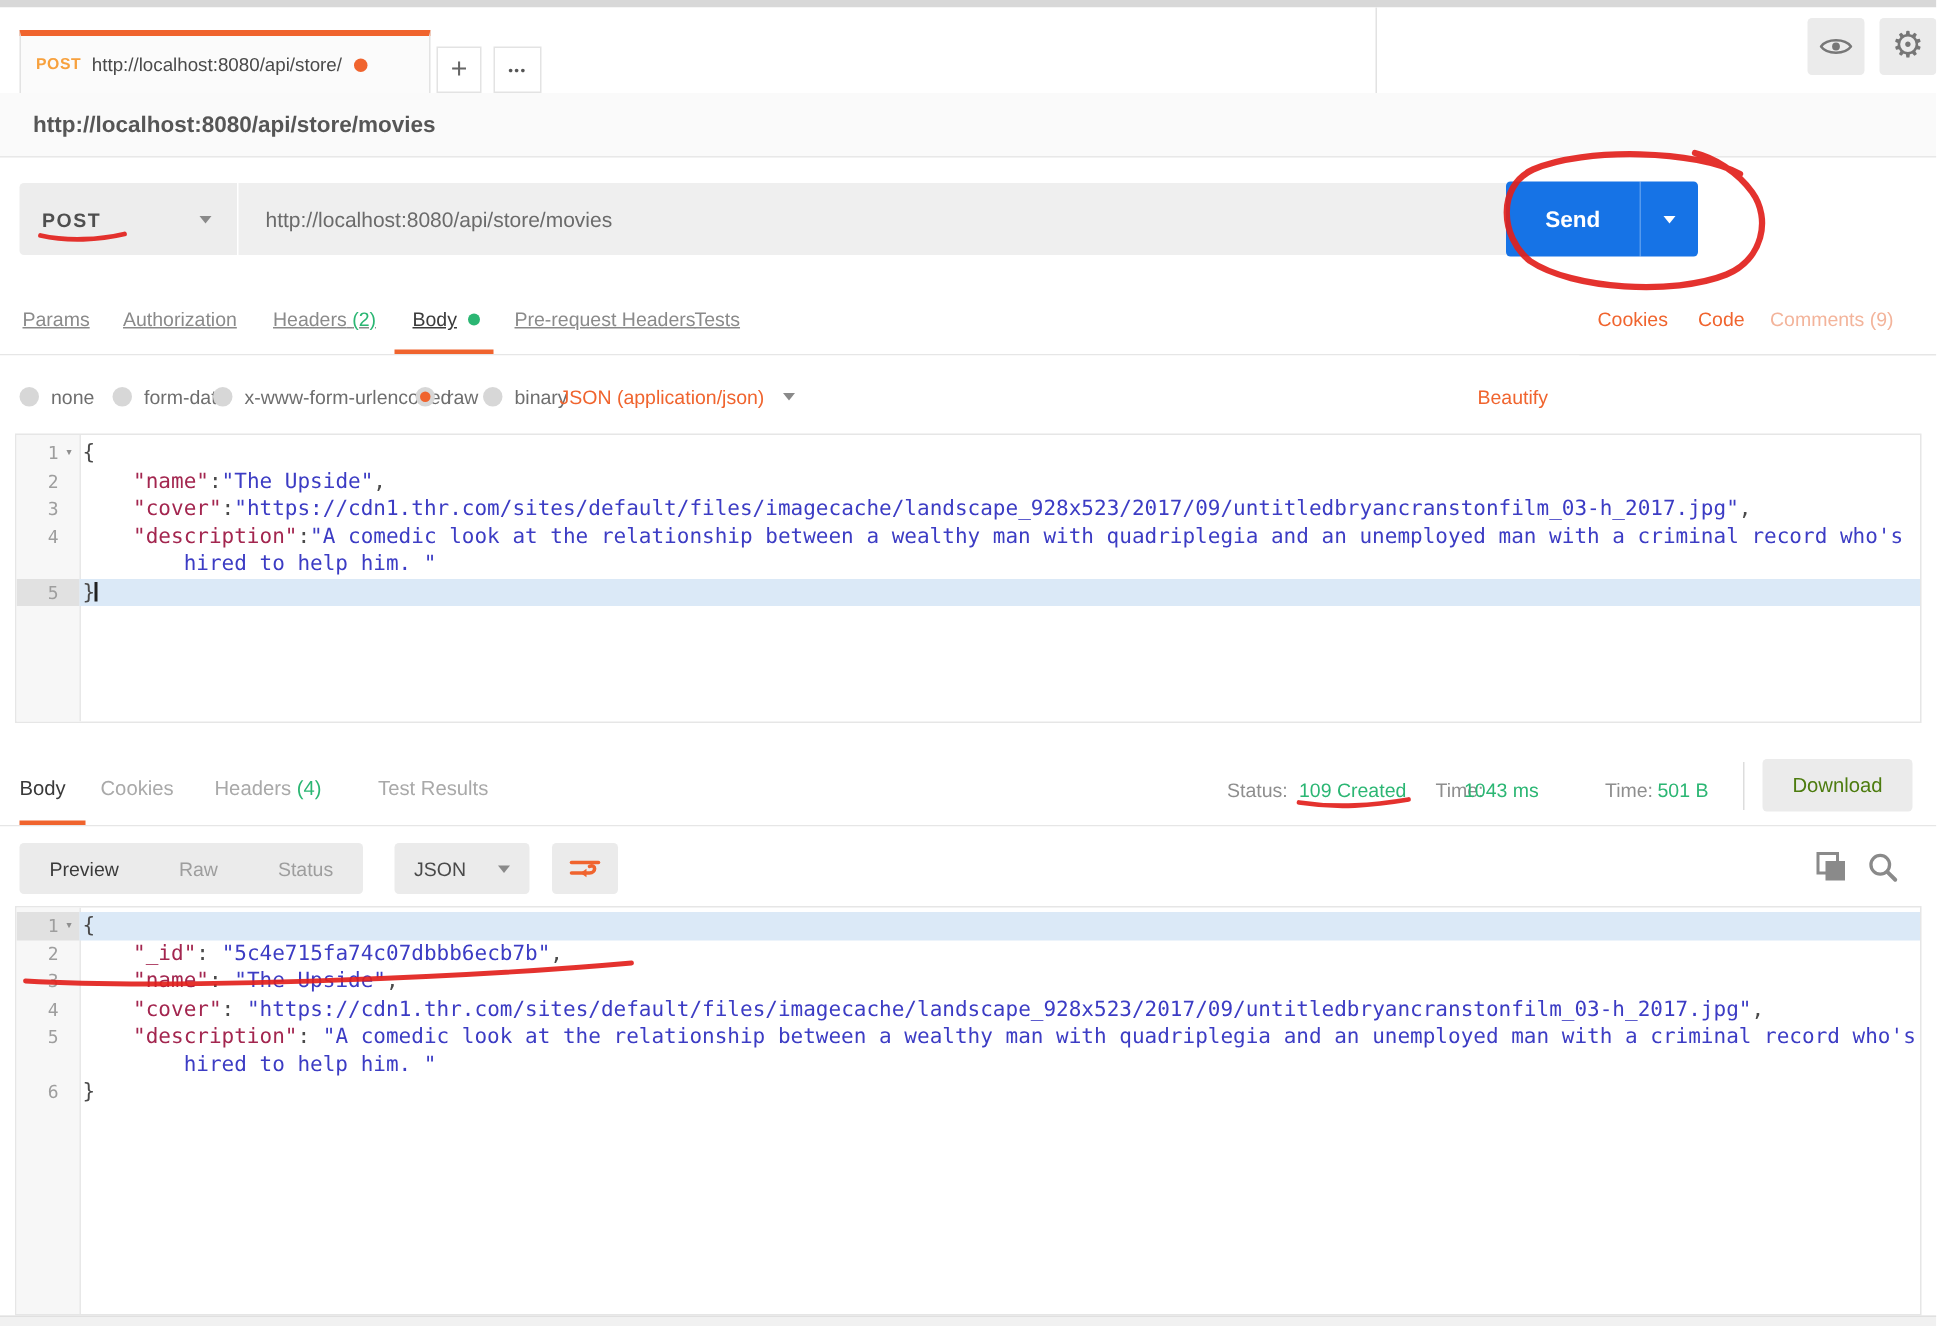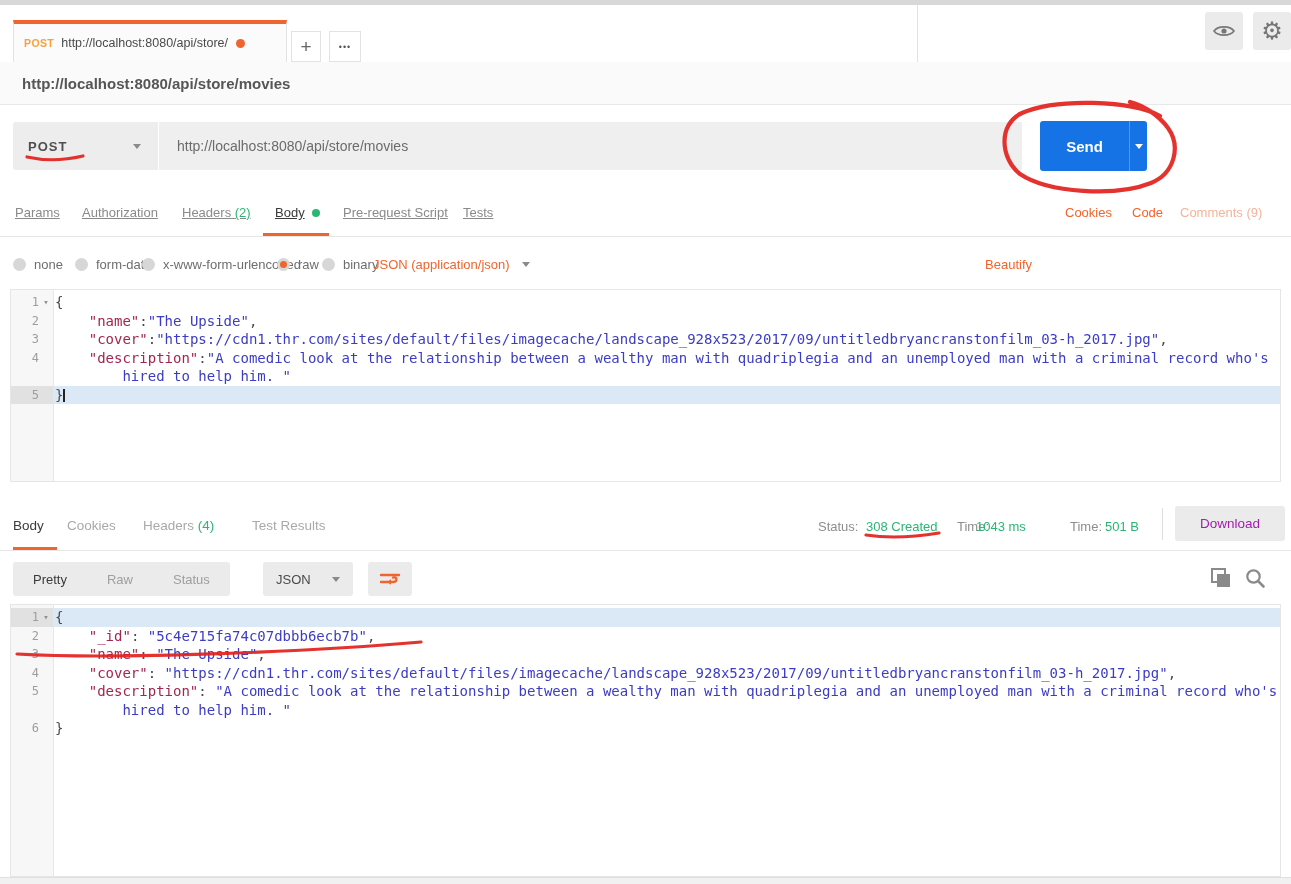--- a/index.html
+++ b/index.html
@@ -40,21 +40,21 @@
     display:flex;align-items:center;box-sizing:border-box;}
   .breadcrumb-row .crumb{margin-left:22px;font-size:15px;font-weight:bold;color:#565656;}
 
   
   .request-bar{position:absolute;left:0;top:106px;width:1291px;height:81px;background:#fff;}
   .method-select{position:absolute;left:13px;top:16px;width:145px;height:48px;background:#ededed;border-radius:3px 0 0 3px;
     display:flex;align-items:center;justify-content:space-between;padding:0 17px 0 15px;box-sizing:border-box;}
   .method-select .method-label{font-size:13px;font-weight:bold;color:#4f4f4f;letter-spacing:1px;}
   .url-input{position:absolute;left:159px;top:16px;width:863px;height:48px;background:#efefef;
     display:flex;align-items:center;box-sizing:border-box;padding-left:18px;font-size:14px;color:#6b6b6b;}
-  .send-btn{position:absolute;left:1040px;top:15px;width:107px;height:50px;background:#1673e6;border-radius:3px;
+  .send-btn{position:absolute;left:1004px;top:15px;width:128px;height:50px;background:#1673e6;border-radius:3px;
     display:flex;align-items:stretch;}
   .send-main{width:89px;display:flex;align-items:center;justify-content:center;color:#fff;font-size:15px;font-weight:bold;}
   .send-caret{flex:1;display:flex;align-items:center;justify-content:center;border-left:1px solid rgba(255,255,255,.28);}
   .save-btn{position:absolute;left:1177px;top:15px;width:101px;height:50px;background:#e9e9e9;border-radius:3px;
     display:flex;align-items:stretch;}
   .save-main{width:62px;display:flex;align-items:center;justify-content:center;color:#8e8e8e;font-size:14px;font-weight:bold;}
   .save-caret{flex:1;display:flex;align-items:center;justify-content:center;border-left:1px solid #d6d6d6;}
 
   
   .request-tabs{position:absolute;left:0;top:187px;width:1291px;height:50px;border-bottom:1px solid #e6e6e6;box-sizing:border-box;}
@@ -95,22 +95,22 @@
   .tk-cursor{display:inline-block;width:1.5px;height:13px;background:#222;vertical-align:-2px;}
 
   
   .response-meta{position:absolute;left:0;top:505px;width:1291px;height:46px;border-bottom:1px solid #e6e6e6;box-sizing:border-box;}
   .resp-tab{position:absolute;top:13px;font-size:13.5px;color:#a9a9a9;white-space:nowrap;}
   .resp-tab.active{color:#3a3a3a;}
   .resp-underline{position:absolute;left:13px;bottom:0;width:44px;height:3px;background:#f0642e;}
   .meta-label{position:absolute;top:14px;font-size:13px;color:#8e8e8e;white-space:nowrap;}
   .meta-value{position:absolute;top:14px;font-size:13px;color:#2bb673;white-space:nowrap;}
   .meta-divider{position:absolute;left:1162px;top:3px;width:1px;height:32px;background:#ddd;}
-  .download-btn{position:absolute;left:1175px;top:1px;width:110px;height:35px;background:#ebebeb;border-radius:3px;
-    display:flex;align-items:center;justify-content:center;color:#a21caf;font-size:13.5px;}
+  .download-btn{position:absolute;left:1175px;top:1px;width:100px;height:35px;background:#ebebeb;border-radius:3px;
+    display:flex;align-items:center;justify-content:center;color:#4d7c0f;font-size:13.5px;}
 
   
   .response-toolbar{position:absolute;left:0;top:551px;width:1291px;height:53px;background:#fff;}
   .segmented{position:absolute;left:13px;top:11px;height:34px;background:#ebebeb;border-radius:3px;display:flex;align-items:center;}
   .seg-item{padding:0 20px;font-size:13px;color:#9e9e9e;}
   .seg-item.active{color:#3a3a3a;}
   .fmt-select{position:absolute;left:263px;top:11px;width:90px;height:34px;background:#ebebeb;border-radius:3px;
     display:flex;align-items:center;justify-content:space-between;padding:0 13px;box-sizing:border-box;}
   .fmt-label{font-size:13px;color:#4a4a4a;}
   .wrap-btn{position:absolute;left:368px;top:11px;width:44px;height:34px;background:#ebebeb;border-radius:3px;
@@ -176,21 +176,21 @@
         <span class="caret white"></span>
       </span>
     </div>
   </div>
 
   <div class="request-tabs">
     <span class="rtab" style="left:15px">Params</span>
     <span class="rtab" style="left:82px">Authorization</span>
     <span class="rtab" style="left:182px"><span>Headers</span> <span class="count-green">(2)</span></span>
     <span class="rtab active" style="left:275px"><span>Body</span><span class="body-dot"></span></span>
-    <span class="rtab" style="left:343px">Pre-request Script</span>
+    <span class="rtab" style="left:343px">Pre-request Headers</span>
     <span class="rtab" style="left:463px">Tests</span>
     <div class="rtab-underline"></div>
     <span class="rlink" style="left:1065px">Cookies</span>
     <span class="rlink" style="left:1132px">Code</span>
     <span class="rlink muted" style="left:1180px">Comments (9)</span>
   </div>
 
   <div class="body-type-row">
     <div class="bt-group" style="left:13px">
       <span class="radio"></span>
@@ -229,34 +229,34 @@
     </div>
 
   <div class="response-meta">
     <span class="resp-tab active" style="left:13px">Body</span>
     <span class="resp-tab" style="left:67px">Cookies</span>
     <span class="resp-tab" style="left:143px"><span>Headers</span> <span class="count-green">(4)</span></span>
     <span class="resp-tab" style="left:252px">Test Results</span>
     <div class="resp-underline"></div>
 
     <span class="meta-label" style="left:818px">Status:</span>
-    <span class="meta-value" style="left:866px">308 Created</span>
+    <span class="meta-value" style="left:866px">109 Created</span>
     <span class="meta-label" style="left:957px">Time:</span>
     <span class="meta-value" style="left:976px">1043 ms</span>
     <span class="meta-label" style="left:1070px">Time:</span>
     <span class="meta-value" style="left:1105px">501 B</span>
     <div class="meta-divider"></div>
     <div class="download-btn">
       <span>Download</span>
     </div>
   </div>
 
   <div class="response-toolbar">
     <div class="segmented">
-      <span class="seg-item active">Pretty</span>
+      <span class="seg-item active">Preview</span>
       <span class="seg-item">Raw</span>
       <span class="seg-item">Status</span>
     </div>
     <div class="fmt-select">
       <span class="fmt-label">JSON</span>
       <span class="caret"></span>
     </div>
     <div class="wrap-btn">
       <svg width="22" height="18" viewBox="0 0 22 18">
         <path d="M2 5 H20" stroke="#f0642e" stroke-width="2.4" stroke-linecap="round" fill="none"></path>

